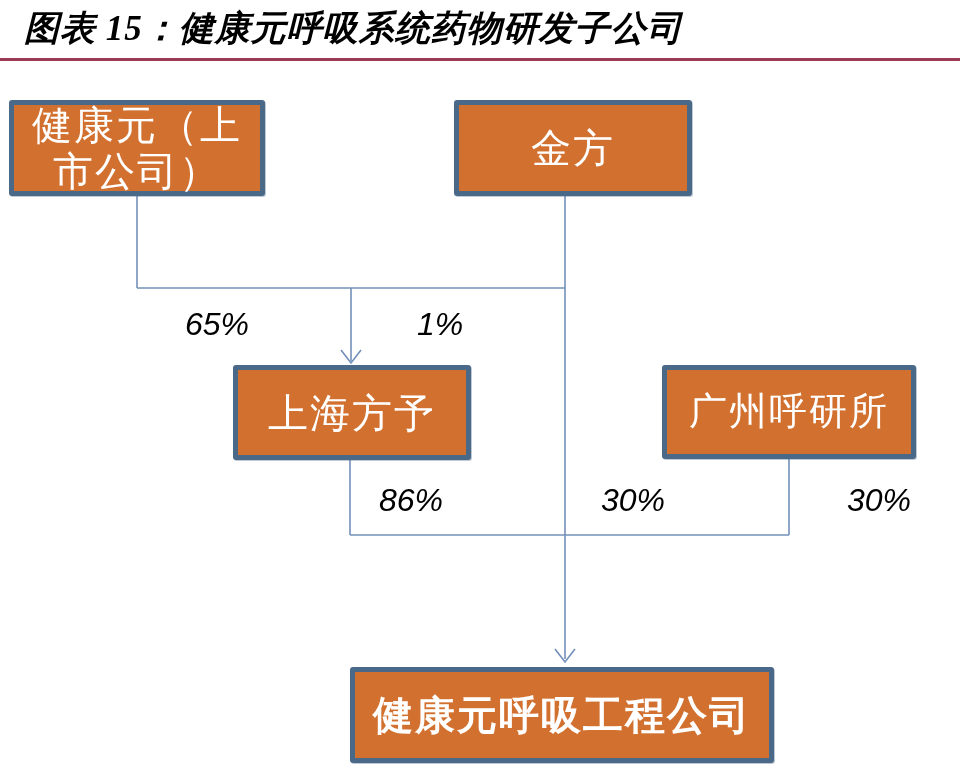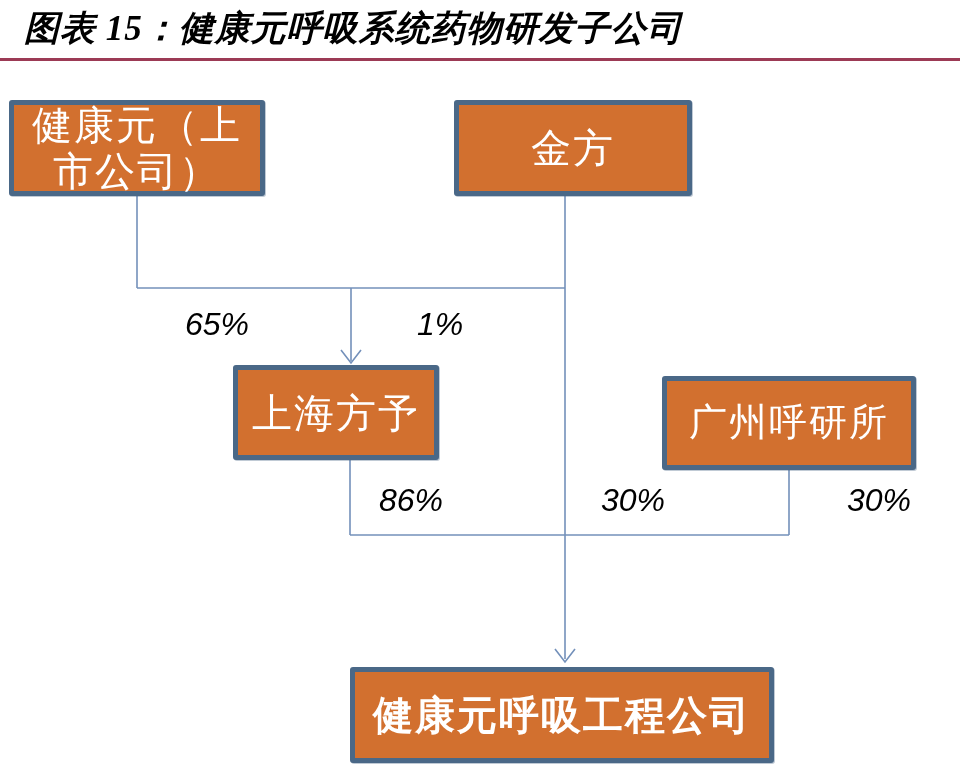--- a/index.html
+++ b/index.html
@@ -37,22 +37,22 @@
     border-radius:3px;
     display:flex;align-items:center;justify-content:center;
     text-align:center;
     font-family:"DejaVu Serif", serif;
     color:var(--box-text);
     font-size:40px;line-height:1.15;letter-spacing:2px;
     box-shadow:1px 1px 0 rgba(74,104,135,0.35);
   }
   .node-jky      {left:9px;   top:100px; width:256px; height:96px; padding:0 8px;}
   .node-jinfang  {left:454px; top:100px; width:238px; height:96px;}
-  .node-shfy     {left:233px; top:365px; width:206px; height:95px;}
-  .node-gzh      {left:662px; top:376px; width:254px; height:94px; font-size:38px;}
+  .node-shfy     {left:233px; top:365px; width:238px; height:95px;}
+  .node-gzh      {left:662px; top:365px; width:254px; height:94px; font-size:38px;}
   .node-target   {left:350px; top:667px; width:424px; height:96px;font-weight:bold;}
   .pct{
     position:absolute;transform:translateX(-50%);
     font-family:"Liberation Sans", sans-serif;
     font-size:32px;color:var(--label-text);white-space:nowrap;font-style:italic;
   }
   .pct-65 {left:217px; top:306px;}
   .pct-35 {left:440px; top:306px;}
   .pct-40 {left:411px; top:482px;}
   .pct-30a{left:633px; top:482px;}

